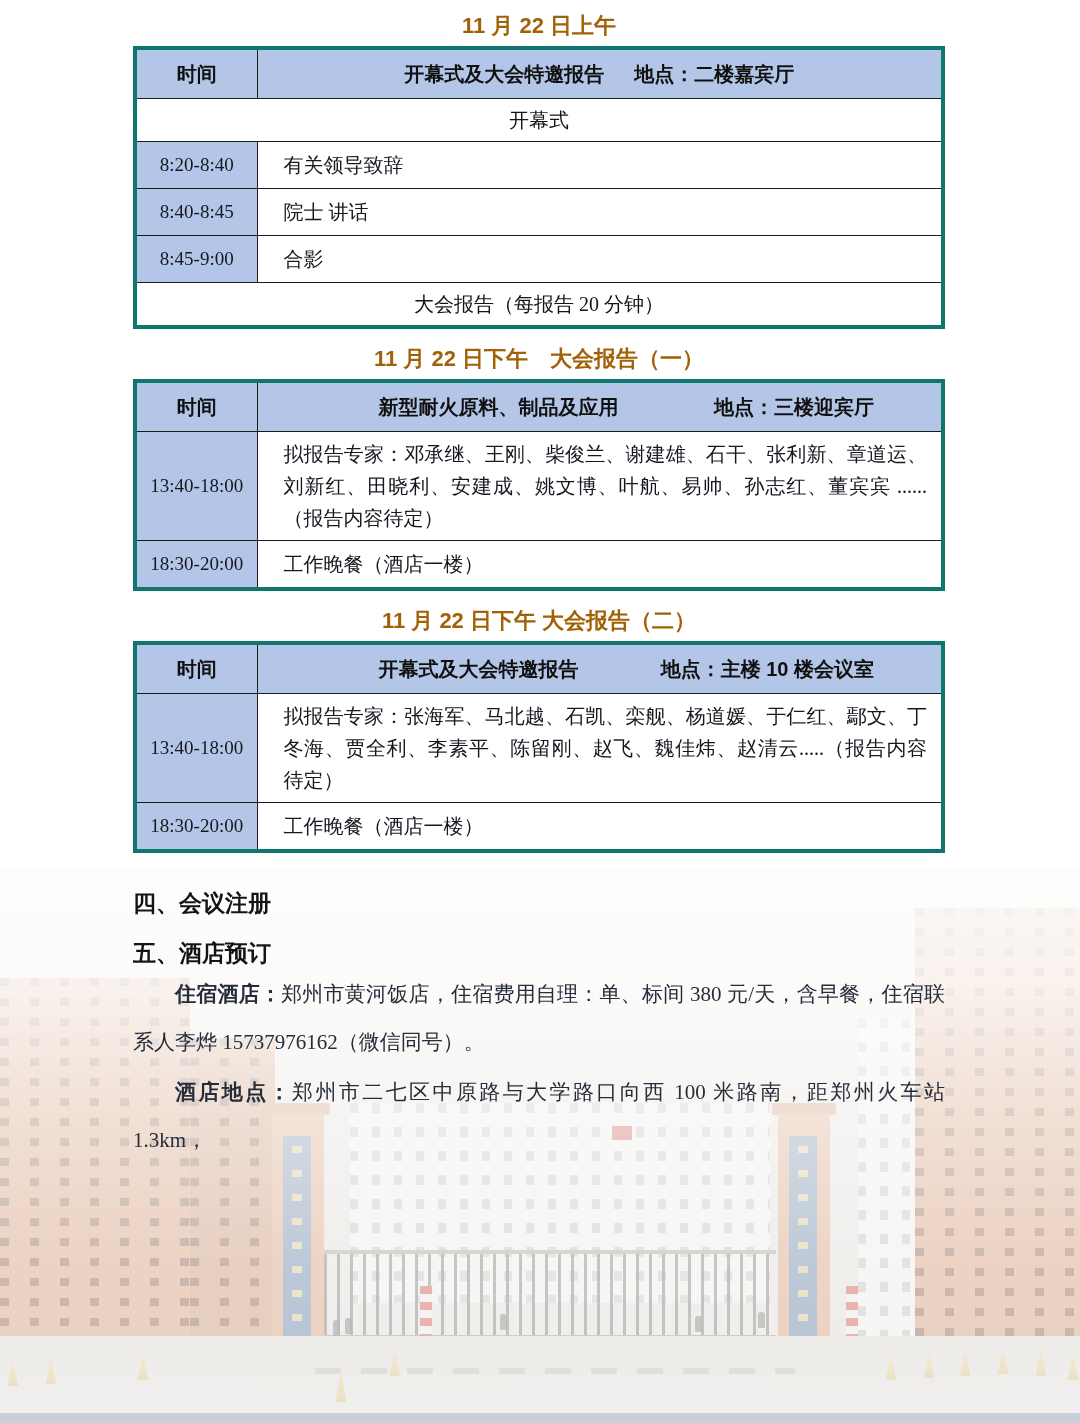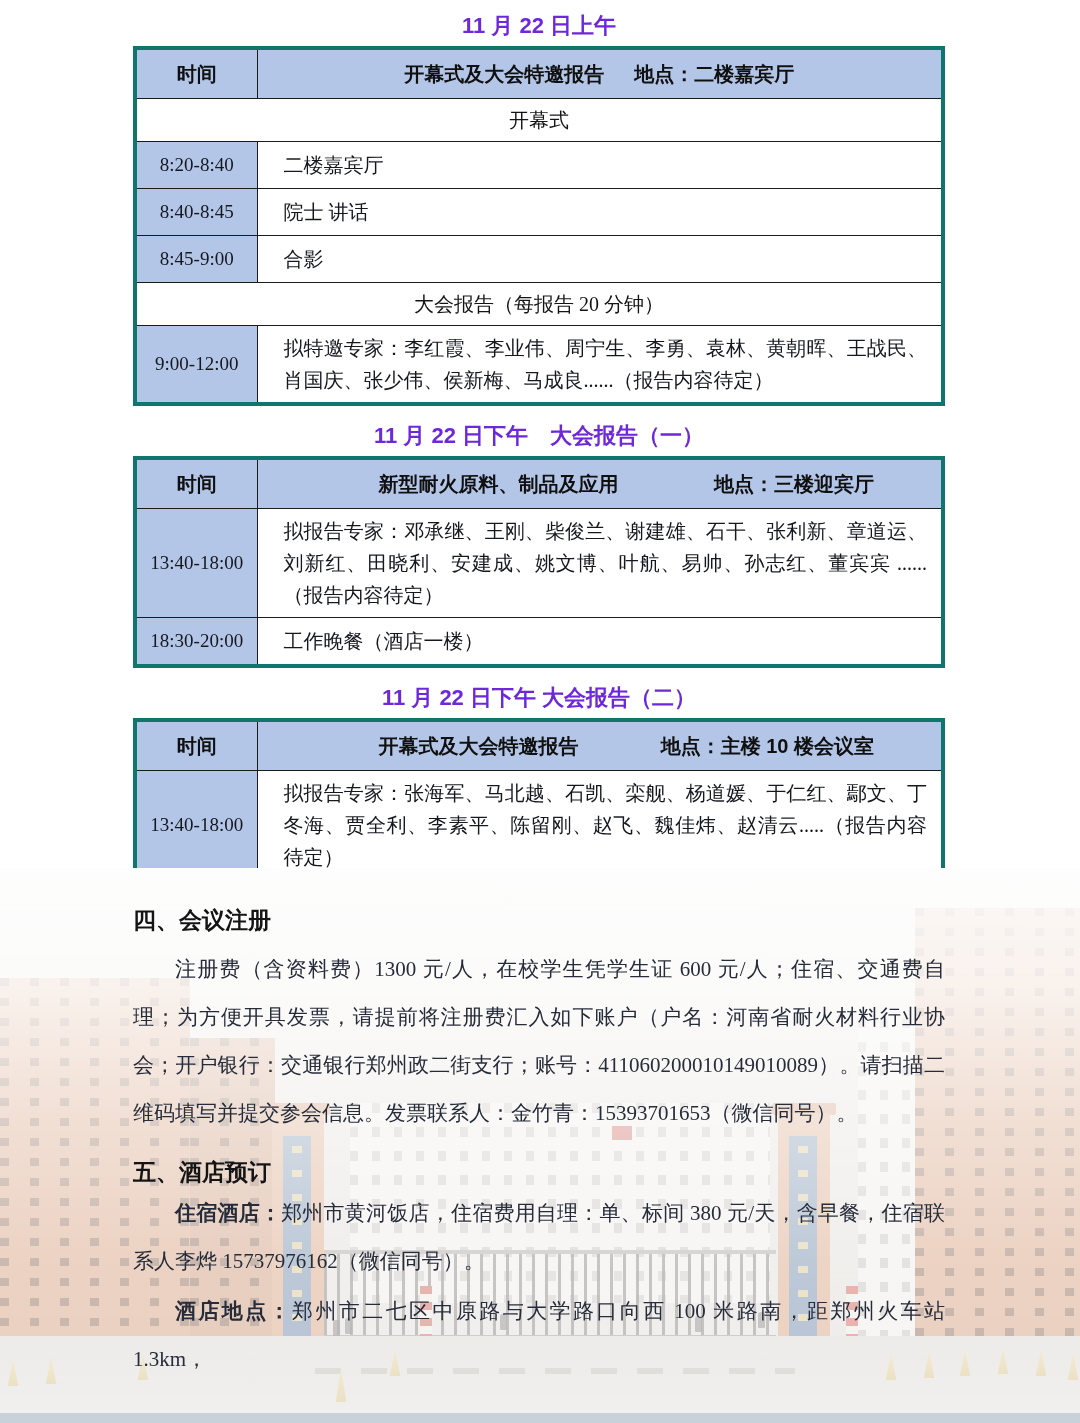--- a/index.html
+++ b/index.html
@@ -5,21 +5,21 @@
   html,body{margin:0;padding:0;background:#ffffff;}
   .page{
     position:relative;width:1080px;height:1423px;margin:0 auto;
     background:#ffffff;overflow:hidden;
     font-family:"Liberation Serif", serif;color:#1f242e;
   }
   
   .doc-top{position:absolute;left:133px;top:12px;width:812px;}
   .sec-title{
     font-family:"Liberation Sans", sans-serif;font-weight:700;
-    font-size:22px;color:#6d28d9;text-align:center;margin:0 0 6px 0;line-height:28px;
+    font-size:22px;color:#a16207;text-align:center;margin:0 0 6px 0;line-height:28px;
   }
   .sec-title.spaced{margin-top:16px;}
   table.sched{
     width:100%;border-collapse:collapse;table-layout:fixed;
     border:4px solid #0f766e;margin:0;
   }
   table.sched th, table.sched td{border:1.5px solid #1c1c1c;}
   col.timecol{width:122px;}
   th.h-time{
     height:46px;background:#b4c6e7;
@@ -88,21 +88,21 @@
   .cone{width:14px;height:26px;background:linear-gradient(180deg,#e2cd92,#cfb672);
     clip-path:polygon(50% 0,88% 100%,12% 100%);}
   .person{width:7px;height:16px;background:#55514c;border-radius:3px 3px 1px 1px;opacity:.75;}
   .pole-stripe{width:12px;height:50px;
     background:repeating-linear-gradient(180deg,#c4473c 0 8px,#e8e3dd 8px 16px);}
   .photo-wash{inset:0;background:linear-gradient(180deg,
     rgba(255,255,255,.95) 0%, rgba(255,255,255,.88) 22%,
     rgba(255,255,255,.72) 45%, rgba(255,255,255,.60) 72%, rgba(255,255,255,.58) 100%);}
   .bottom-bar{left:0;bottom:0;width:1080px;height:10px;background:#c8d1da;}
   
-  .photo-text{position:absolute;left:133px;top:17px;width:812px;z-index:5;}
+  .photo-text{position:absolute;left:133px;top:0;width:812px;z-index:5;}
   .blk-heading{
     font-family:"Liberation Sans", sans-serif;font-weight:700;font-size:23px;color:#141414;
     margin:20px 0 0 0;line-height:30px;
   }
   .blk-para{
     font-size:21px;color:#262c3a;line-height:48px;text-align:justify;
     text-indent:2em;margin:10px 0 0 0;
   }
   .blk-para b{font-weight:700;}
   .hotel-p{margin-top:2px;}
@@ -128,36 +128,32 @@
             <span>开幕式及大会特邀报告</span>
             <span>地点：二楼嘉宾厅</span>
           </div>
         </th>
       </tr>
       <tr>
         <td class="span-cell" colspan="2">开幕式</td>
       </tr>
       <tr>
         <td class="time-cell">8:20-8:40</td>
-        <td class="event-cell">二楼嘉宾厅</td>
+        <td class="event-cell">有关领导致辞</td>
       </tr>
       <tr>
         <td class="time-cell">8:40-8:45</td>
         <td class="event-cell">院士 讲话</td>
       </tr>
       <tr>
         <td class="time-cell">8:45-9:00</td>
         <td class="event-cell">合影</td>
       </tr>
       <tr>
         <td class="span-cell" colspan="2">大会报告（每报告 20 分钟）</td>
-      </tr>
-      <tr>
-        <td class="time-cell">9:00-12:00</td>
-        <td class="event-cell multiline">拟特邀专家：李红霞、李业伟、周宁生、李勇、袁林、黄朝晖、王战民、肖国庆、张少伟、侯新梅、马成良......（报告内容待定）</td>
       </tr>
     </tbody>
       </table>
 
     <div class="sec-title spaced">11 月 22 日下午　大会报告（一）</div>
     <table class="sched">
       <colgroup>
           <col class="timecol">
           <col>
         </colgroup>
@@ -248,20 +244,19 @@
     <div class="ph cone" style="left:922px;top:484px;"></div>
     <div class="ph cone" style="left:958px;top:482px;"></div>
     <div class="ph cone" style="left:996px;top:480px;"></div>
     <div class="ph cone" style="left:1034px;top:482px;"></div>
     <div class="ph cone" style="left:1066px;top:486px;"></div>
     <div class="ph photo-wash"></div>
     <div class="ph bottom-bar"></div>
 
     <div class="photo-text">
       <div class="blk-heading">四、会议注册</div>
-      <p class="blk-para">注册费（含资料费）1300 元/人，在校学生凭学生证 600 元/人；住宿、交通费自理；为方便开具发票，请提前将注册费汇入如下账户（户名：河南省耐火材料行业协会；开户银行：交通银行郑州政二街支行；账号：411060200010149010089）。请扫描二维码填写并提交参会信息。发票联系人：金竹青：15393701653（微信同号）。</p>
       <div class="blk-heading">五、酒店预订</div>
       <p class="blk-para hotel-p"><b>住宿酒店：</b><span>郑州市黄河饭店，住宿费用自理：单、标间 380 元/天，含早餐，住宿联系人李烨 15737976162（微信同号）。</span></p>
       <p class="blk-para hotel-p"><b>酒店地点：</b><span>郑州市二七区中原路与大学路口向西 100 米路南，距郑州火车站 1.3km，</span></p>
     </div>
   </div>
 
 </div>
 
 </body></html>

